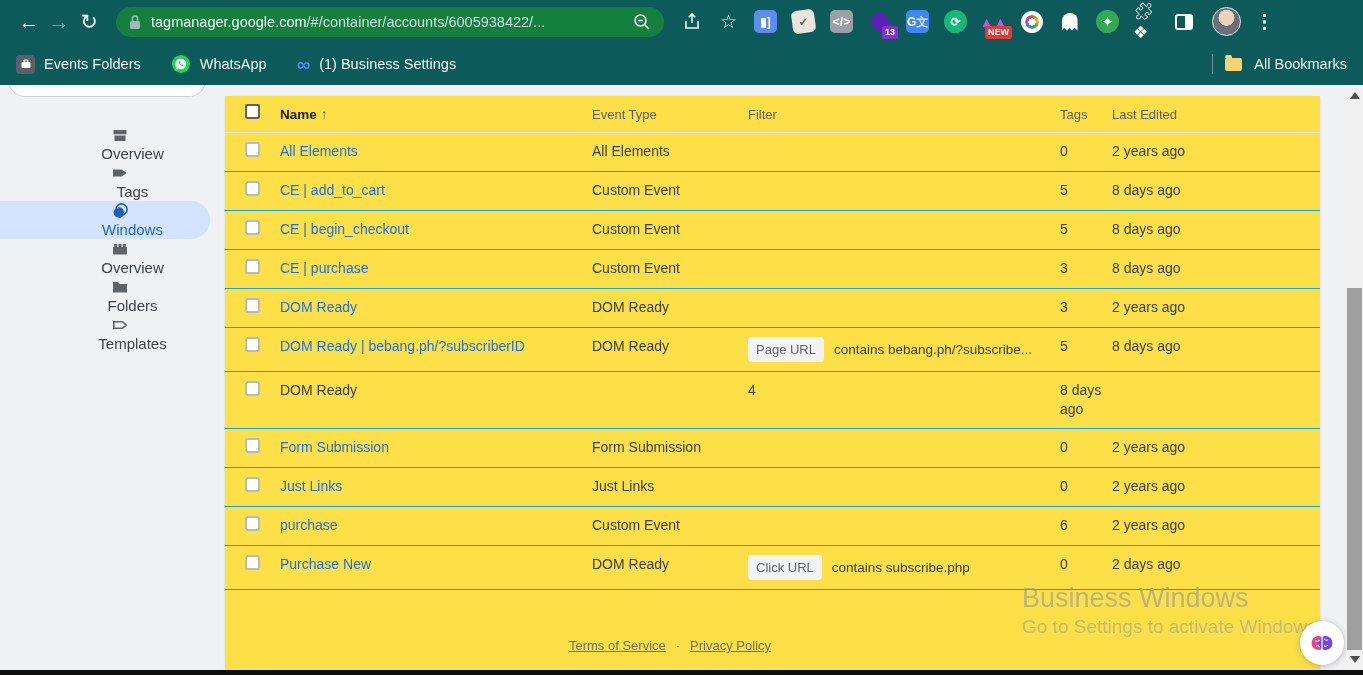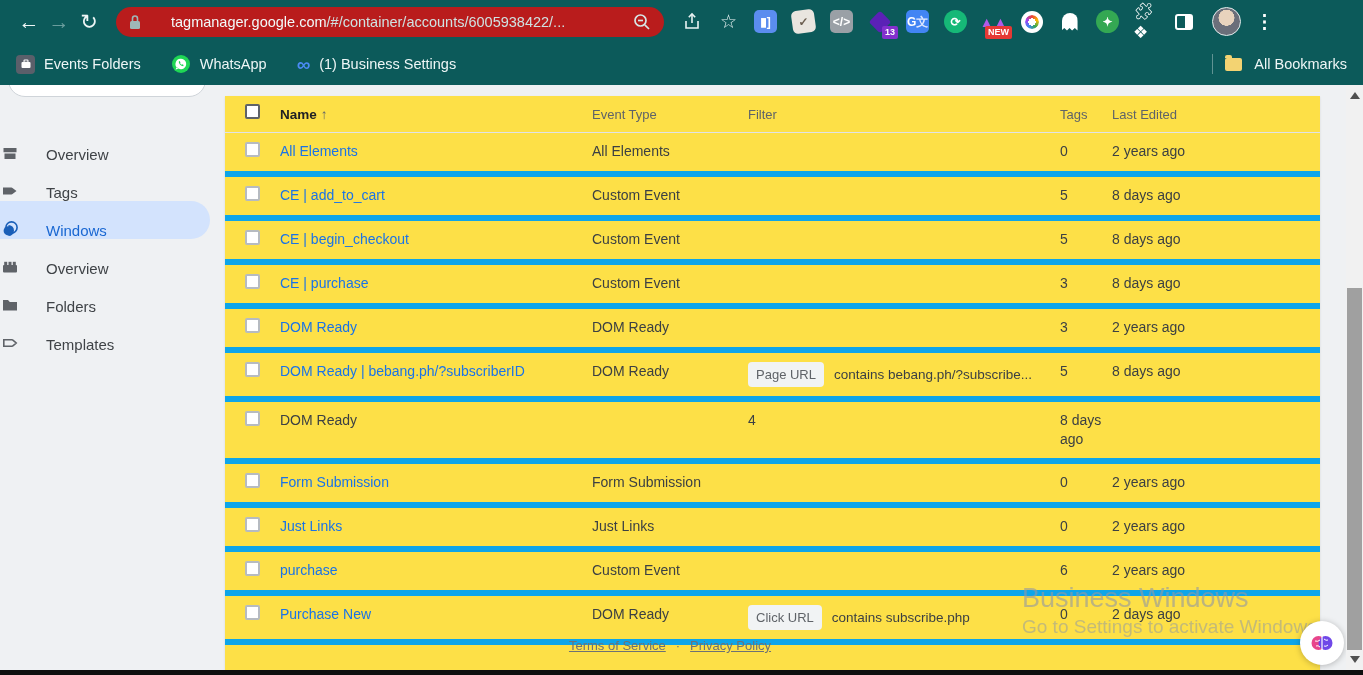--- a/index.html
+++ b/index.html
@@ -4,22 +4,22 @@
 <style>
   * { margin:0; padding:0; box-sizing:border-box; }
   html,body { width:1363px; height:675px; overflow:hidden; }
   body { font-family:"Liberation Sans", sans-serif; position:relative; background:#eff1f3; }
 
   
   .topbar { position:absolute; left:0; top:0; width:1363px; height:43px; background:#0c5a5a;
             display:flex; align-items:center; padding:0 10px 0 14px; }
   .navbtn { color:#eef6f6; font-size:21px; line-height:1; width:30px; text-align:center; cursor:pointer; }
   .navbtn.dim { color:rgba(222,240,240,.45); }
-  .urlpill { margin-left:12px; width:548px; height:30px; border-radius:15px; background:#b91c1c;
-             display:flex; align-items:center; padding:0 12px;gap:20px; }
+  .urlpill { margin-left:12px; width:548px; height:30px; border-radius:15px; background:#15803d;
+             display:flex; align-items:center; padding:0 12px; }
   .urltext { font-size:14.5px; color:#f2fafa; margin-left:9px; white-space:nowrap; overflow:hidden; flex:1; }
   .urltext .path { color:#cfe2e2; }
   .pill-icon { flex:0 0 auto; }
   .tool-icon { margin-left:18px; color:#e9f3f3; font-size:18px; }
   .star { font-size:19px; }
   .extrow { display:flex; align-items:center; gap:13px; margin-left:16px; }
   .ext { position:relative; width:25px; height:25px; display:flex; align-items:center; justify-content:center; }
   .ext .bgbox { position:absolute; inset:1px; border-radius:5px; }
   .ext .glyph { position:relative; font-size:12px; font-weight:bold; line-height:1; }
   .badge { position:absolute; bottom:-5px; right:-6px; color:#fff; font-size:9px; font-weight:bold;
@@ -50,35 +50,35 @@
   .folder::before { content:""; position:absolute; top:-3px; left:0; width:7px; height:3px; background:#f3d372; border-radius:2px 2px 0 0; }
   .infin { color:#4b8bf5; font-size:19px; font-weight:bold; line-height:1; }
 
   
   .page { position:absolute; left:0; top:85px; width:1363px; height:585px; background:#eff1f3; overflow:hidden; }
 
   .search-partial { position:absolute; left:8px; top:-22px; width:198px; height:34px; background:#fff;
                     border:1px solid #cfd4d9; border-radius:17px; }
 
   .sidenav { position:absolute; left:0; top:40px; width:210px; }
-  .nav-item { height:38px; display:flex; align-items:flex-end; cursor:pointer; }
+  .nav-item { height:38px; display:flex; align-items:center; padding-left:29px; cursor:pointer;flex-direction:column; }
   .nav-item .nicon { width:20px; height:20px; flex:0 0 auto; display:flex; align-items:center; }
   .nav-item .nlabel { margin-left:26px; font-size:15px; color:#3f4347; }
   .nav-item.active { background:#d3e3fd; border-radius:0 19px 19px 0; }
   .nav-item.active .nlabel { color:#1967d2; }
 
   
   .card { position:absolute; left:225px; top:11px; width:1095px; height:597px; background:#fde047;
           border-radius:0 0 8px 8px; box-shadow:0 1px 2px rgba(60,64,67,.15); overflow:hidden; }
   .grid { display:grid; grid-template-columns:55px 312px 156px 312px 52px 1fr; }
   .thead { height:37px; align-items:center; border-bottom:1px solid #e0e3e7; }
   .th { font-size:13px; color:#5f6368; }
   .th.name-h { color:#202124; font-weight:bold; font-size:13.5px; }
   .sort-arrow { color:#5f6368; font-weight:normal; margin-left:4px; }
-  .trow { border-bottom:6px solid #0ea5e9; padding:9px 0; align-items:start; }
+  .trow { border-bottom:1px solid #0ea5e9; padding:9px 0; align-items:start; }
   .trow:last-child { border-bottom:none; }
   .checkbox { display:inline-block; width:15px; height:15px; border:2px solid #b6bbc1; border-radius:2px; background:#fff; margin-left:20px; cursor:pointer; }
   .checkbox.hdr { border-color:#5f6368; }
   .cell { font-size:14px; color:#3c4043; line-height:19px; }
   .c-name a { color:#1a73e8; text-decoration:none; cursor:pointer; overflow-wrap:anywhere; display:inline-block; padding-right:14px; }
   .c-filter { display:flex; align-items:flex-start; gap:10px; padding-right:10px; }
   .chip { background:#f1f3f4; color:#5f6368; font-size:13px; padding:3px 8px; border-radius:4px; white-space:nowrap; }
   .cond { font-size:13.5px; color:#3c4043; padding-top:3px; white-space:nowrap; overflow:hidden; }
 
   

